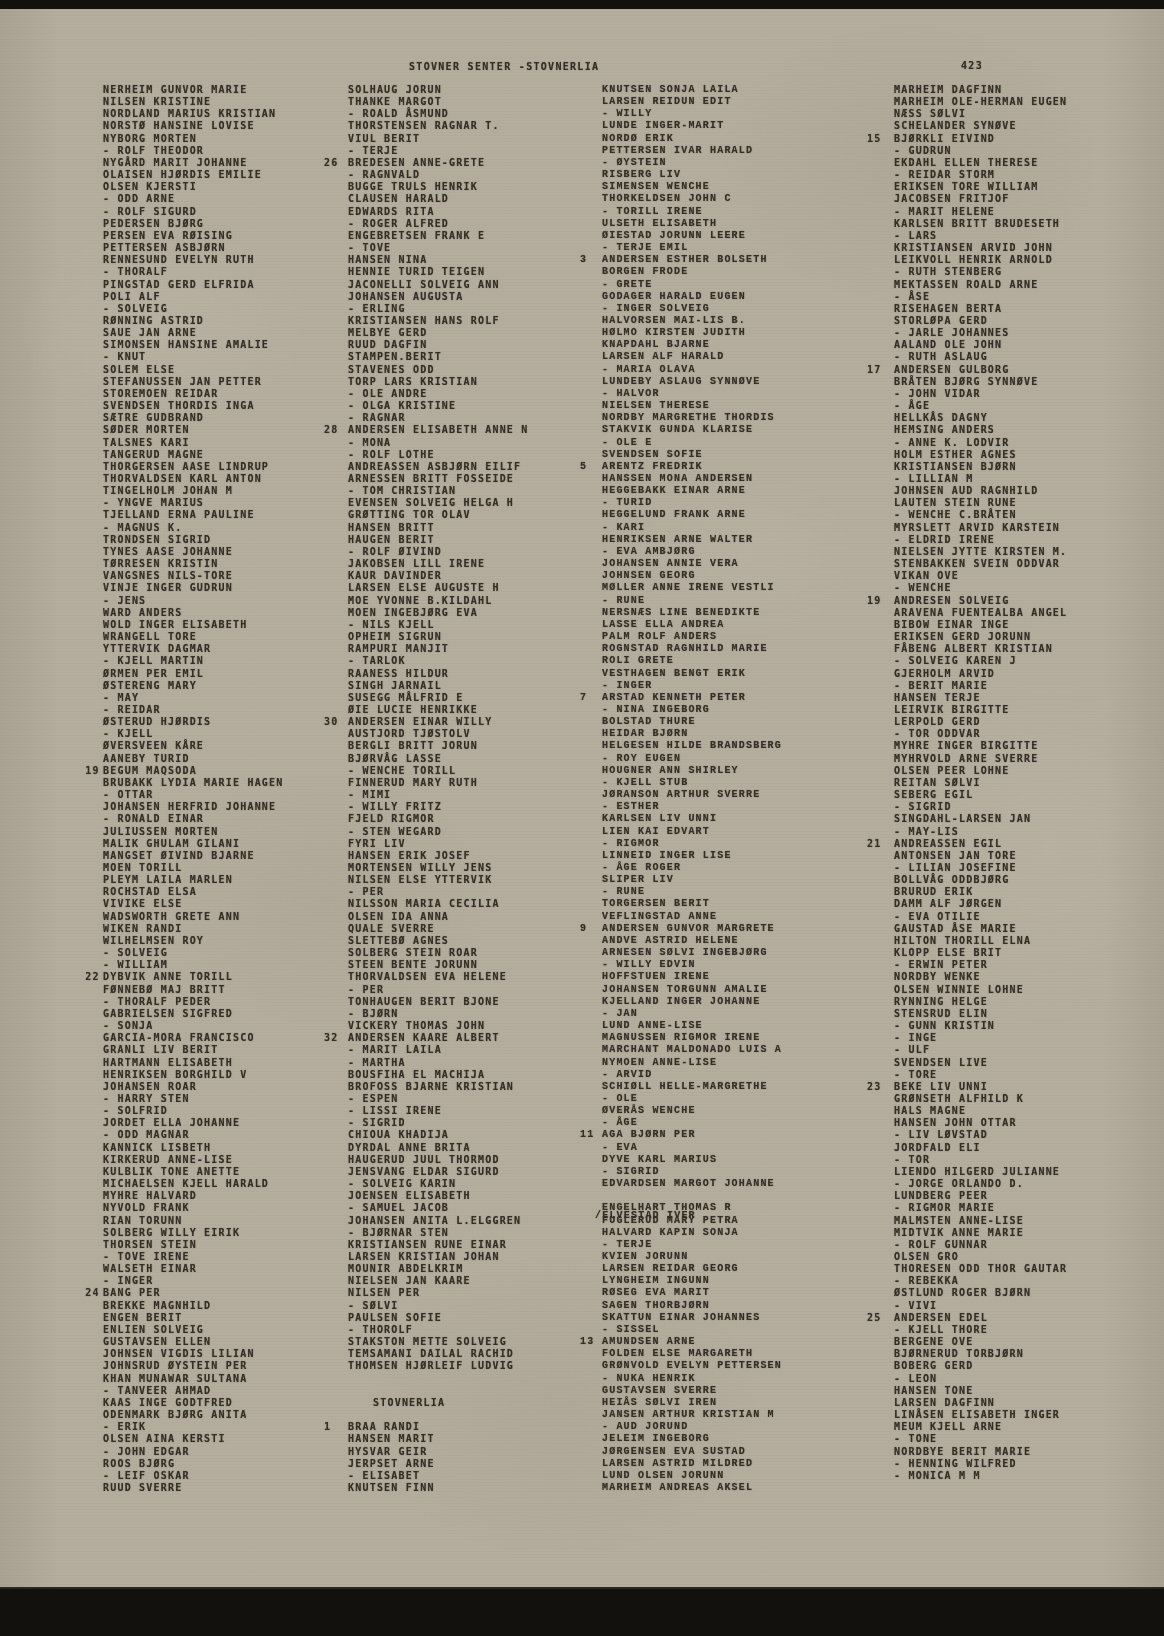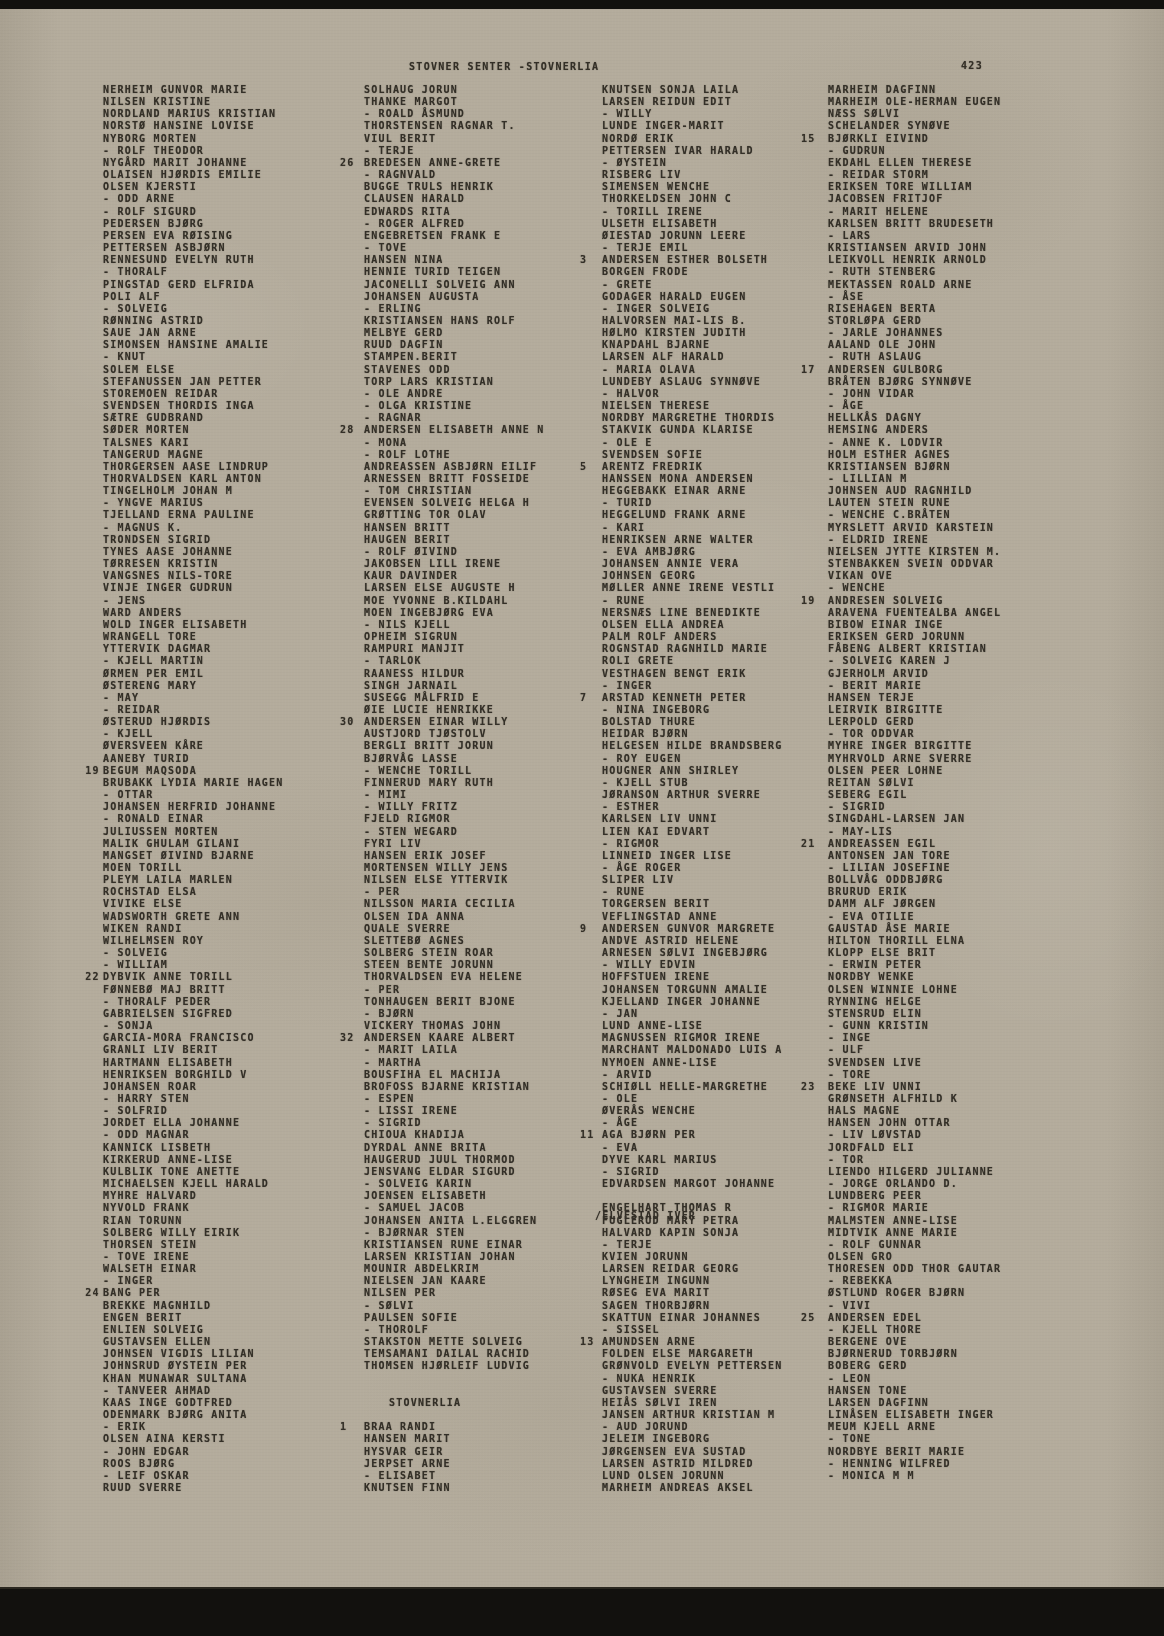--- a/index.html
+++ b/index.html
@@ -23,23 +23,23 @@
   .edge.bottom{bottom:0;height:47px;border-top:2px solid #2b2820;}
   .hdr-title,.hdr-page{
     position:absolute;font-size:10px;font-weight:700;letter-spacing:1.3px;
     color:#332f27;text-shadow:0 0 1px rgba(42,38,30,0.55);white-space:pre;
   }
   .hdr-title{left:409px;top:61px;}
   .hdr-page{left:961px;top:60px;}
   .col{position:absolute;top:84px;color:#332f27;font-size:10px;font-weight:700;
        letter-spacing:1.2px;text-shadow:0 0 1px rgba(42,38,30,0.5);}
   .c1{left:82px;text-align:center;}  .c1 .num{width:21px;}
-  .c2{left:340px;} .c2 .num{width:24px;}
-  .c3{left:580px;} .c3 .num{width:22px;}
-  .c4{left:801px;} .c4 .num{width:27px;}
+  .c2{left:324px;} .c2 .num{width:24px;}
+  .c3{left:580px;font-family:Liberation Mono, monospace;} .c3 .num{width:22px;}
+  .c4{left:867px;} .c4 .num{width:27px;}
   .line{height:12.17px;line-height:12.3px;display:flex;white-space:pre;}
   .num{flex:none;display:inline-block;}
   .txt{display:inline-block;}
   .line.heading .txt{padding-left:25px;}
   .line.hang .txt{margin-left:-7px;margin-top:20px;}
 </style>
 </head>
 <body>
 
 <div class="page">
@@ -323,21 +323,21 @@
       <div class="line"><span class="num"></span><span class="txt">- TURID</span></div>
       <div class="line"><span class="num"></span><span class="txt">HEGGELUND FRANK ARNE</span></div>
       <div class="line"><span class="num"></span><span class="txt">- KARI</span></div>
       <div class="line"><span class="num"></span><span class="txt">HENRIKSEN ARNE WALTER</span></div>
       <div class="line"><span class="num"></span><span class="txt">- EVA AMBJØRG</span></div>
       <div class="line"><span class="num"></span><span class="txt">JOHANSEN ANNIE VERA</span></div>
       <div class="line"><span class="num"></span><span class="txt">JOHNSEN GEORG</span></div>
       <div class="line"><span class="num"></span><span class="txt">MØLLER ANNE IRENE VESTLI</span></div>
       <div class="line"><span class="num"></span><span class="txt">- RUNE</span></div>
       <div class="line"><span class="num"></span><span class="txt">NERSNÆS LINE BENEDIKTE</span></div>
-      <div class="line"><span class="num"></span><span class="txt">OLSEN ELLA ANDREA</span></div>
+      <div class="line"><span class="num"></span><span class="txt">LASSE ELLA ANDREA</span></div>
       <div class="line"><span class="num"></span><span class="txt">PALM ROLF ANDERS</span></div>
       <div class="line"><span class="num"></span><span class="txt">ROGNSTAD RAGNHILD MARIE</span></div>
       <div class="line"><span class="num"></span><span class="txt">ROLI GRETE</span></div>
       <div class="line"><span class="num"></span><span class="txt">VESTHAGEN BENGT ERIK</span></div>
       <div class="line"><span class="num"></span><span class="txt">- INGER</span></div>
       <div class="line"><span class="num">7</span><span class="txt">ARSTAD KENNETH PETER</span></div>
       <div class="line"><span class="num"></span><span class="txt">- NINA INGEBORG</span></div>
       <div class="line"><span class="num"></span><span class="txt">BOLSTAD THURE</span></div>
       <div class="line"><span class="num"></span><span class="txt">HEIDAR BJØRN</span></div>
       <div class="line"><span class="num"></span><span class="txt">HELGESEN HILDE BRANDSBERG</span></div>

